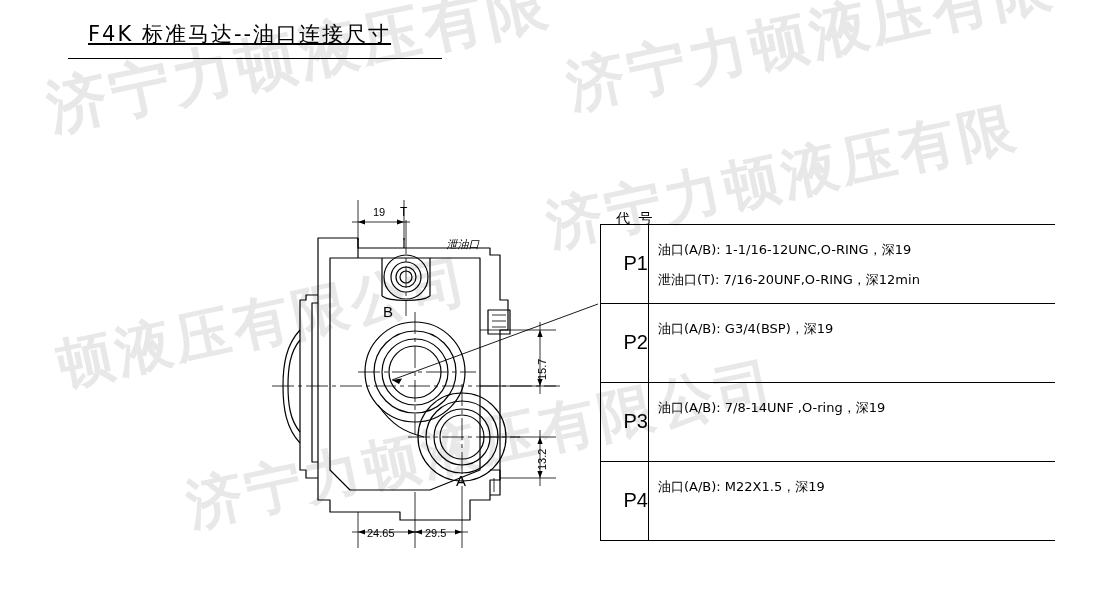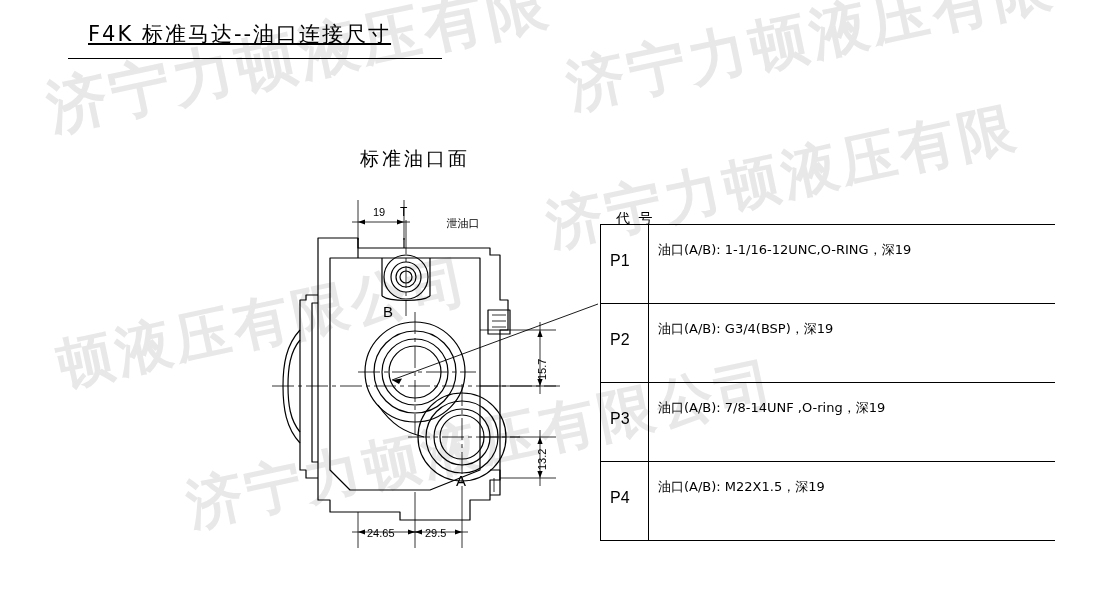--- a/index.html
+++ b/index.html
@@ -134,22 +134,22 @@
     position: absolute;
     left: 0;
     width: 455px;
     height: 79px;
   }
   .row-code {
     position: absolute;
     left: 10px;
     top: 28px;
     width: 38px;
-    text-align: left;
-    font-size: 16px;
+    text-align: right;
+    font-size: 20px;
     font-family: "Liberation Sans", sans-serif;
   }
   .row-l1, .row-l2 {
     position: absolute;
     left: 58px;
     font-size: 13px;
     font-family: "DejaVu Sans", sans-serif;
     white-space: nowrap;
   }
   .row-l1 { top: 17px; }
@@ -162,21 +162,20 @@
 
   <div class="wm" style="left:40px; top:70px; font-size:60px;">济宁力顿液压有限</div>
   <div class="wm" style="left:560px; top:50px; font-size:58px;">济宁力顿液压有限</div>
   <div class="wm" style="left:50px; top:330px; font-size:56px;">顿液压有限公司</div>
   <div class="wm" style="left:540px; top:190px; font-size:56px;">济宁力顿液压有限</div>
   <div class="wm" style="left:180px; top:470px; font-size:56px;">济宁力顿液压有限公司</div>
 
   <div class="title">F4K 标准马达--油口连接尺寸</div>
   <div class="title-rule"></div>
 
-  <div class="subtitle">标准油口面</div>
 
   <svg id="drawing" viewBox="0 0 620 609" width="620" height="609" xmlns="http://www.w3.org/2000/svg">
     <g fill="none" stroke="#000" stroke-width="1.2" stroke-linejoin="round">
 
       <path d="M316,293 L316,293"></path>
 
       <path d="M318,295 L306,295 L306,300 L300,300 L300,470 L306,470 L306,478 L318,478"></path>
       <path d="M318,303 L312,303 L312,462 L318,462"></path>
 
       <path d="M300,330 C286,345 283,365 283,386 C283,408 286,428 300,443"></path>
@@ -274,21 +273,21 @@
 
       <g stroke="#000" stroke-width="0.9">
         <path d="M392,380 L598,304"></path>
       </g>
       <path d="M392,380 l10,-1.5 l-3,5.6 z" fill="#000" stroke="none"></path>
     </g>
   </svg>
 
   <div class="dim" style="left:373px; top:206px;">19</div>
   <div class="port-letter" style="left:400px; top:205px; font-size:12px;">T</div>
-  <div class="lbl-cjk" style="left:463px; top:216px; transform:translateX(-50%);">泄油口</div>
+  <div class="lbl-cjk" style="left:463px; top:237px; transform:translateX(-50%);font-style:italic;">泄油口</div>
 
   <div class="port-letter" style="left:383px; top:303px;">B</div>
   <div class="port-letter" style="left:456px; top:472px;">A</div>
 
   <div class="dim vert" style="left:536px; top:380px;">15.7</div>
   <div class="dim vert" style="left:536px; top:470px;">13.2</div>
 
   <div class="dim" style="left:367px; top:527px;">24.65</div>
   <div class="dim" style="left:425px; top:527px;text-align:center;">29.5</div>
 
@@ -299,20 +298,21 @@
 
     <div class="tbl-hline" style="top:14px;"></div>
     <div class="tbl-hline" style="top:93px;"></div>
     <div class="tbl-hline" style="top:172px;"></div>
     <div class="tbl-hline" style="top:251px;"></div>
     <div class="tbl-hline" style="top:330px;"></div>
 
     <div class="row" style="top:14px;">
       <div class="row-code">P1</div>
       <div class="row-l1">油口(A/B): 1-1/16-12UNC,O-RING，深19</div>
+      <div class="row-l2">泄油口(T): 7/16-20UNF,O-RING，深12min</div>
     </div>
 
     <div class="row" style="top:93px;">
       <div class="row-code">P2</div>
       <div class="row-l1">油口(A/B): G3/4(BSP)，深19</div>
     </div>
 
     <div class="row" style="top:172px;">
       <div class="row-code">P3</div>
       <div class="row-l1">油口(A/B): 7/8-14UNF ,O-ring，深19</div>

